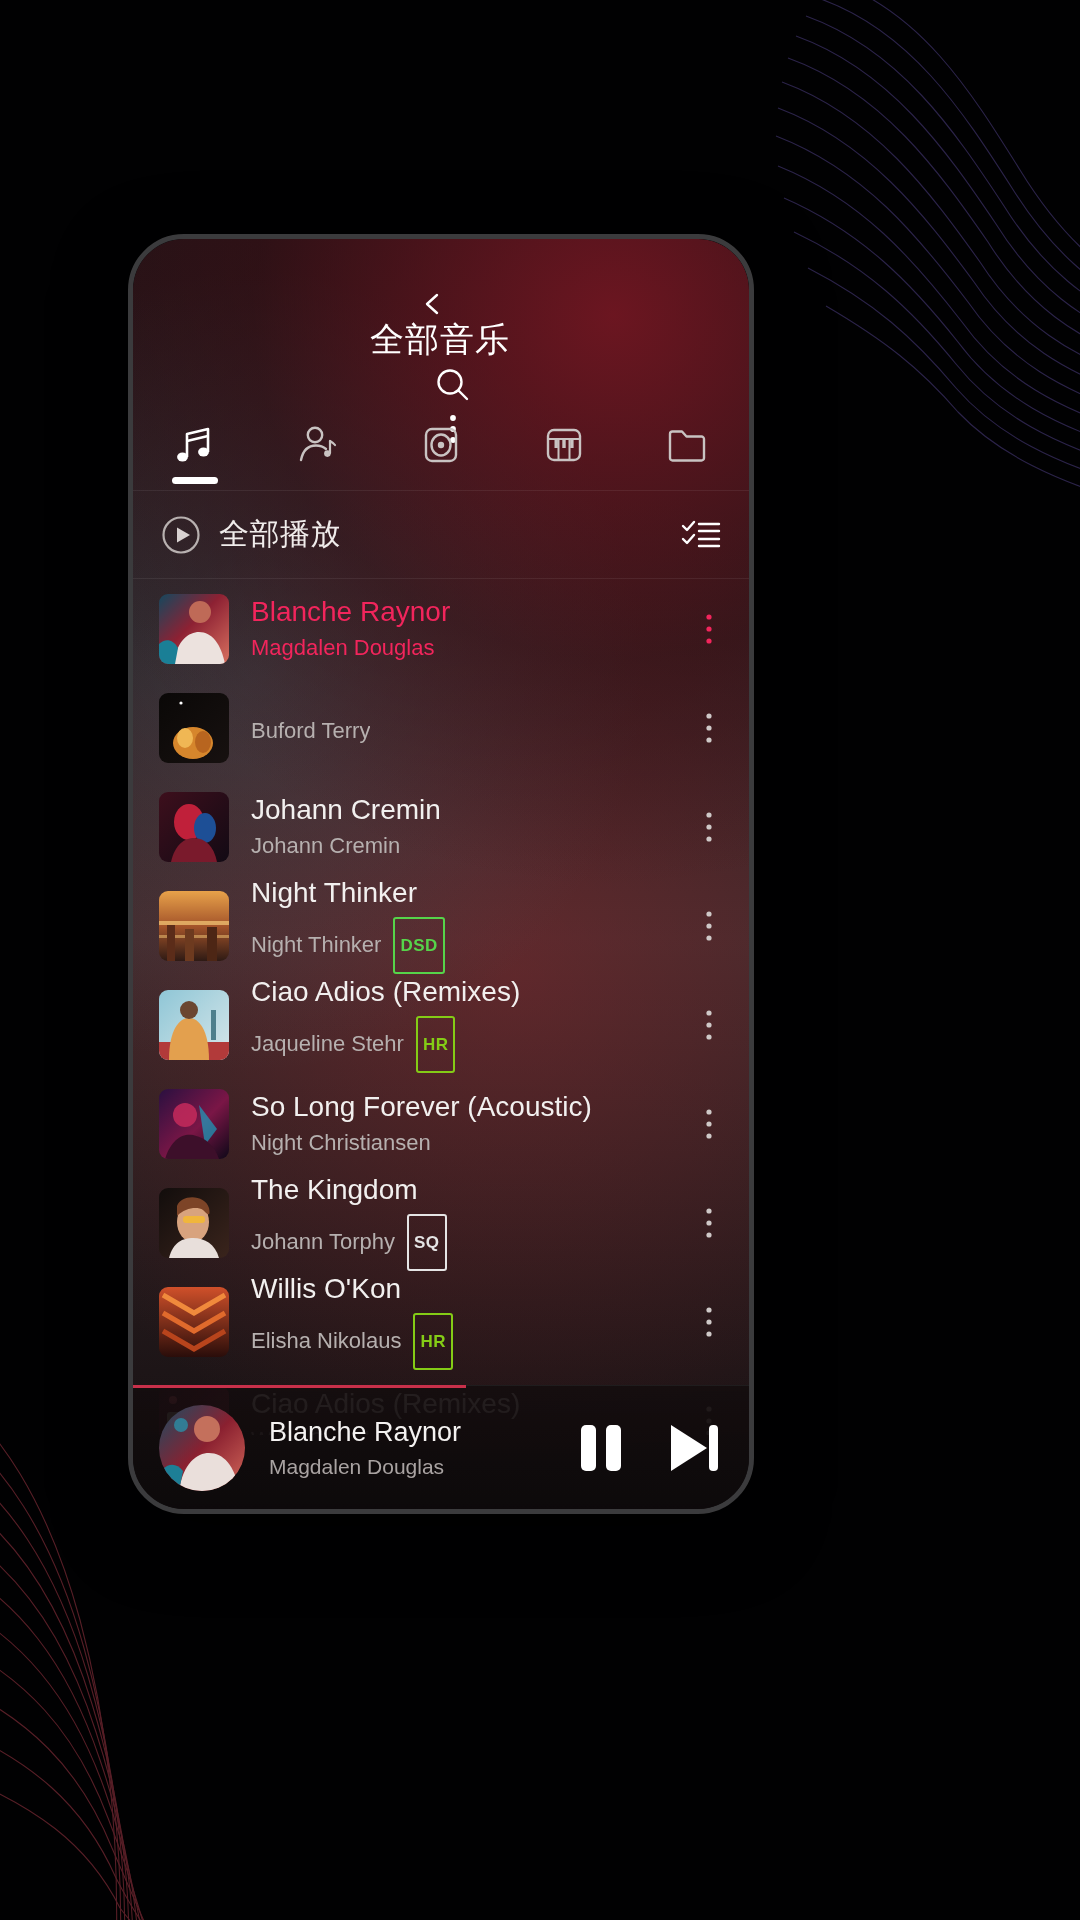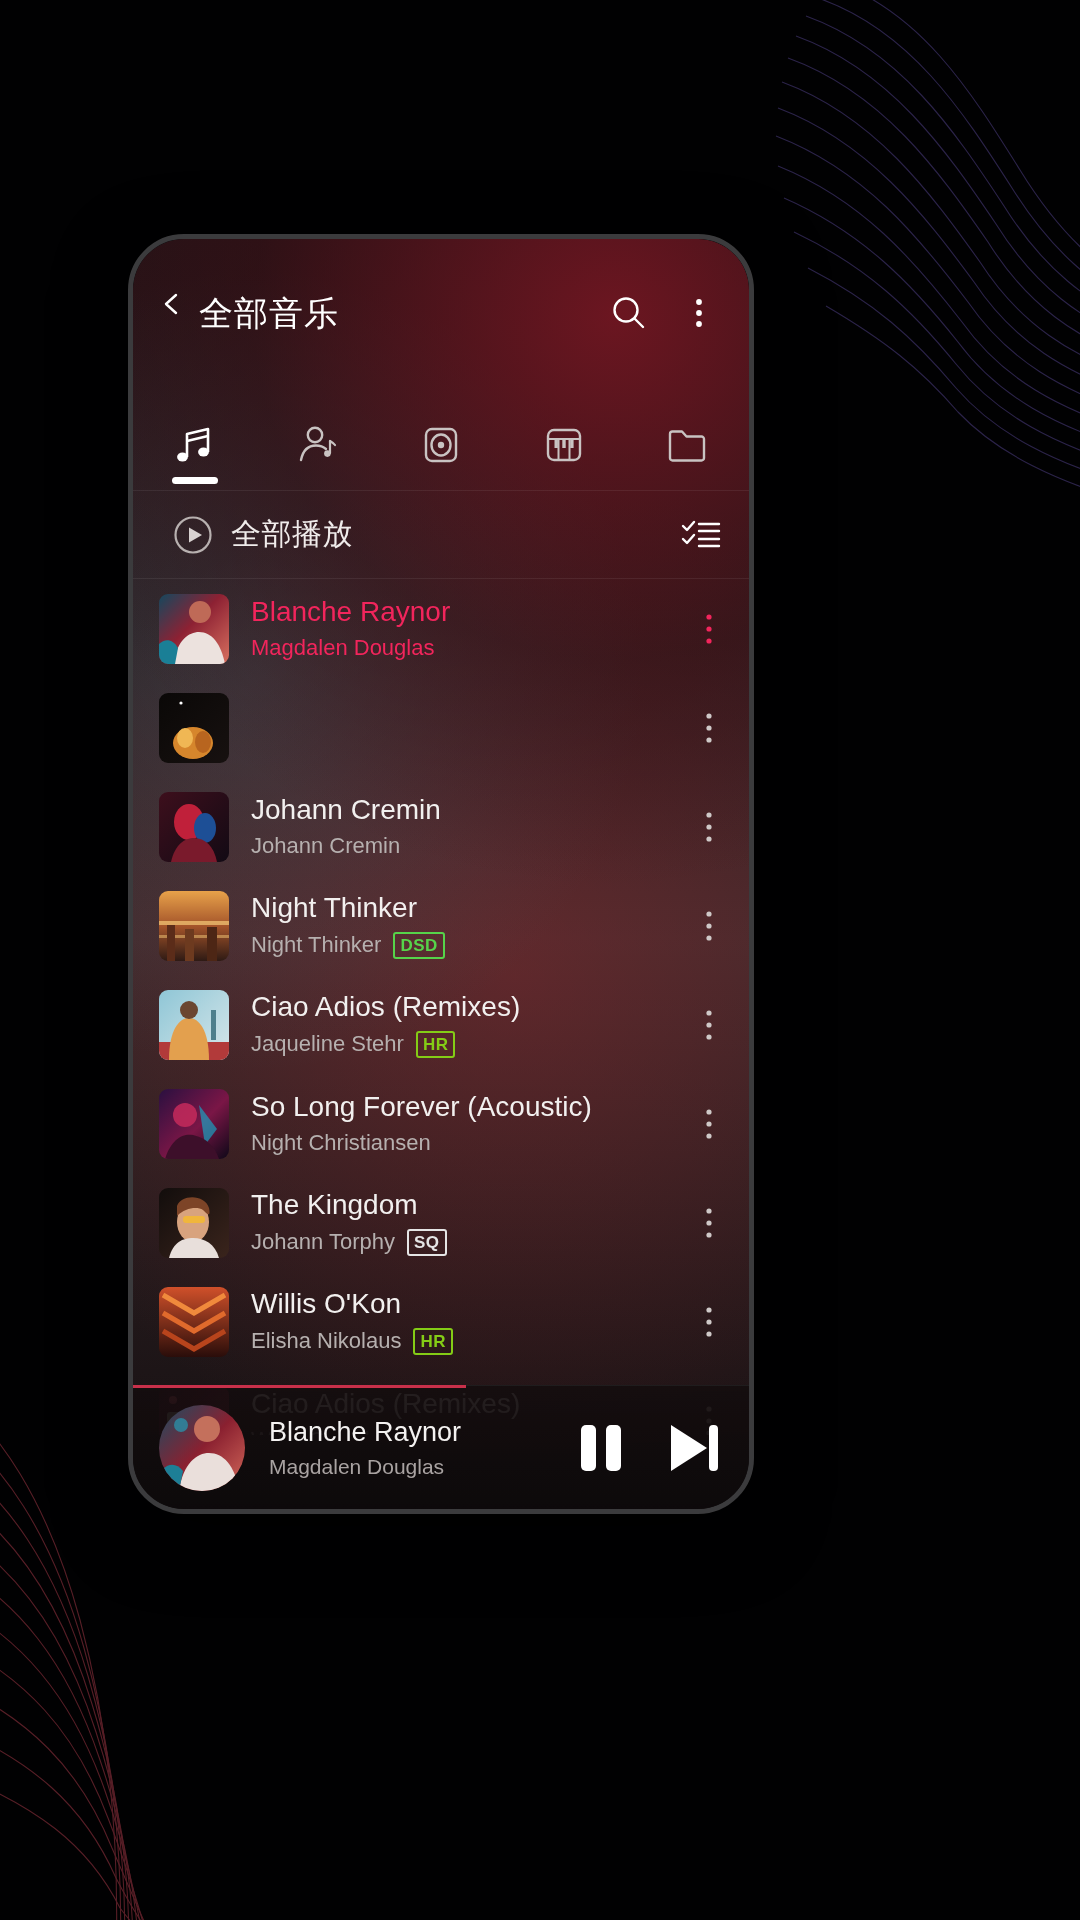--- a/index.html
+++ b/index.html
@@ -46,23 +46,24 @@
       radial-gradient(90% 45% at 20% 34%, rgba(70,105,118,.30) 0%, rgba(30,40,48,0) 70%),
       radial-gradient(120% 55% at 62% 58%, rgba(150,40,46,.42) 0%, rgba(40,18,22,0) 72%),
       linear-gradient(180deg, #231317 0%, #2a1a1d 28%, #3a2a2c 55%, #241a1c 80%, #150f11 100%);
     pointer-events: none;
   }
   #screen > * { position: relative; z-index: 2; }
 
   
   #appbar {
     height: 108px;
-    display: flex; 
+    display: flex; align-items: center;
     padding: 0 28px 0 26px;
     margin-top: 52px;
+    flex-direction: column;
   }
   .back-chev { width: 26px; height: 26px; flex: none; margin-right: 14px; }
   .back-chev svg { display: block; }
   #apptitle {
     color: #fff; font-size: 34px; letter-spacing: 1px;
     flex: 1; white-space: nowrap;
   }
   .appbar-icon { width: 44px; height: 44px; flex: none; margin-left: 26px; }
   .appbar-icon svg { display: block; }
 
@@ -81,21 +82,21 @@
   .tab-underline {
     position: absolute; bottom: 6px;
     width: 46px; height: 7px; border-radius: 4px;
     background: #fff;
   }
 
   
   #playall {
     height: 88px;
     display: flex; align-items: center;
-    padding: 0 26px 0 40px;
+    padding: 0 26px 0 28px;
     border-bottom: 1px solid rgba(255,255,255,.07);
   }
   #playall .pa-icon { width: 40px; height: 40px; flex: none; }
   #playall .pa-label {
     color: #f0eceb; font-size: 30px; margin-left: 18px; flex: 1;
     letter-spacing: .5px;
   }
   #playall .pa-right { width: 44px; height: 44px; flex: none; }
 
   
@@ -125,21 +126,21 @@
     margin-top: 7px;
   }
   .song-artist {
     font-size: 22px; color: #b6b0af;
     white-space: nowrap; overflow: hidden; text-overflow: ellipsis;
   }
   .song-row.playing .song-title { color: #f2255c; }
   .song-row.playing .song-artist { color: #f2255c; }
   .badge {
     font-size: 17px; line-height: 1;
-    padding: 3px 5px; border-radius: 3px;
+    padding: 18px 5px; border-radius: 3px;
     border: 2px solid currentColor;
     letter-spacing: .5px; flex: none;
     font-weight: bold;
   }
   .badge.DSD { color: #56d44a; }
   .badge.HR  { color: #84cc16; }
   .badge.SQ  { color: #e5e5e5; }
   .row-menu { width: 36px; height: 48px; flex: none; margin-left: 8px; }
   .row-menu svg { display: block; }
 
@@ -352,20 +353,23 @@
                 </linearGradient>
               </defs>
               <rect width="70" height="70" fill="url(#g2)"></rect>
               <ellipse cx="34" cy="50" rx="20" ry="16" fill="#d6862c"></ellipse>
               <ellipse cx="26" cy="45" rx="8" ry="10" fill="#f0b754"></ellipse>
               <ellipse cx="44" cy="49" rx="8" ry="11" fill="#b8651f"></ellipse>
               <circle cx="22" cy="10" r="1.6" fill="#fff"></circle>
             </svg>
           </div>
           <div class="song-text">
+            <div class="song-sub">
+              <div class="song-artist">Buford Terry</div>
+            </div>
           </div>
           <span class="row-menu">
             <svg width="36" height="48" viewBox="0 0 36 48">
               <circle cx="18" cy="12" r="2.6" fill="#cfc9c8"></circle>
               <circle cx="18" cy="24" r="2.6" fill="#cfc9c8"></circle>
               <circle cx="18" cy="36" r="2.6" fill="#cfc9c8"></circle>
             </svg>
           </span>
         </div>
         <div class="song-row">

